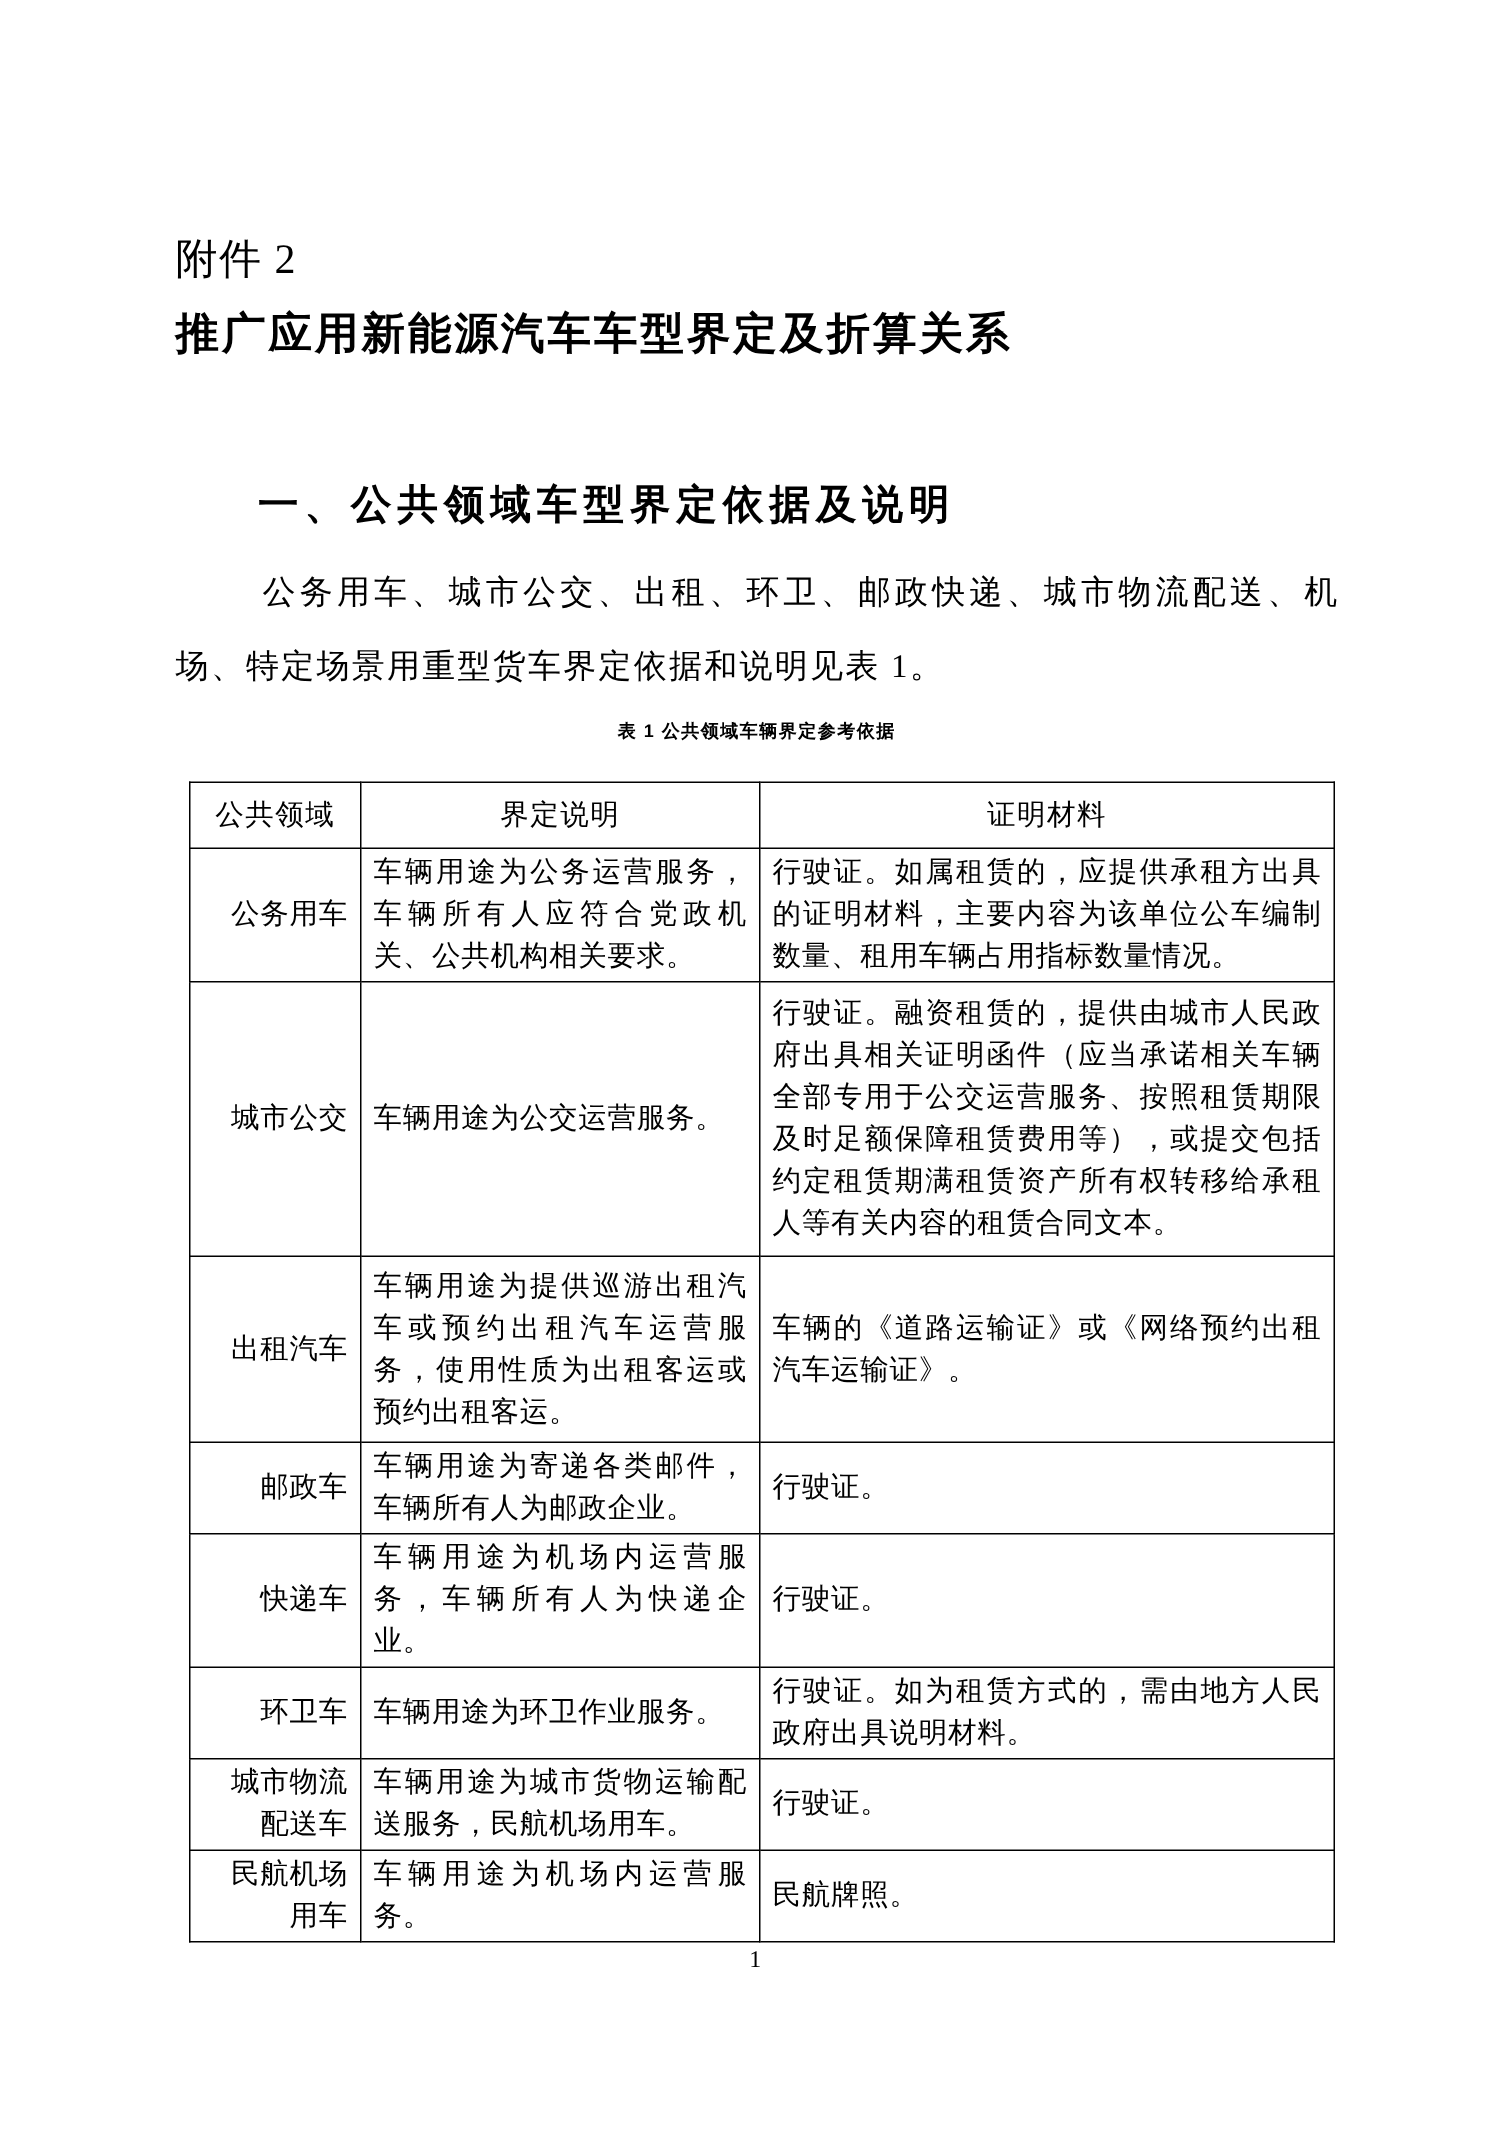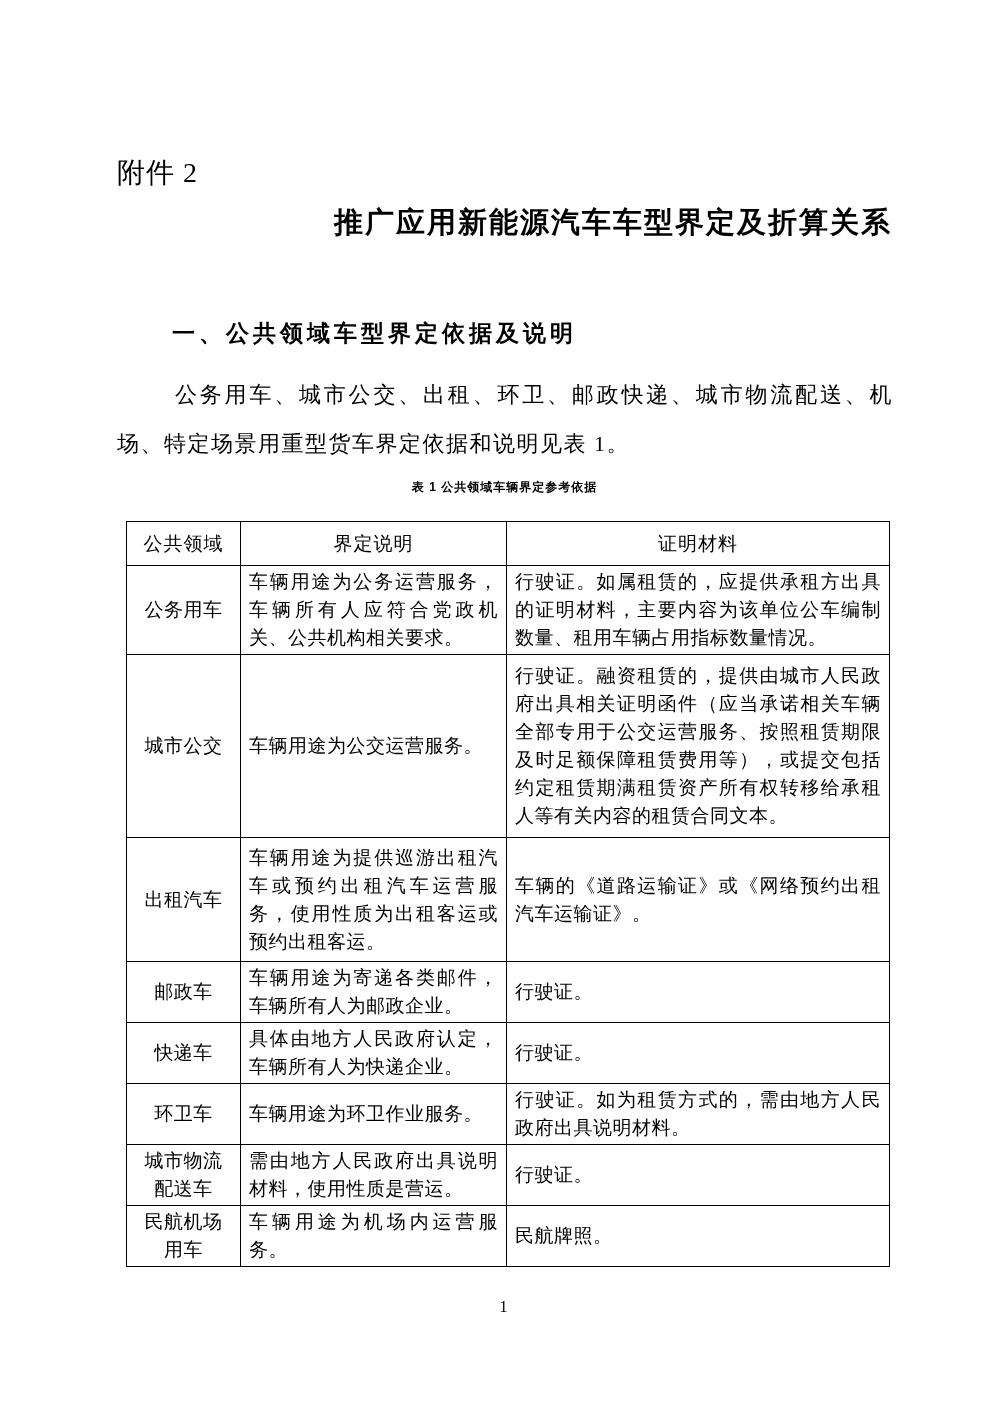--- a/index.html
+++ b/index.html
@@ -23,32 +23,32 @@
     top: 154px;
     font-size: 28px;
     letter-spacing: 1px;
   }
 
   .doc-title {
     position: absolute;
     left: 117px;
     top: 203px;
     width: 775px;
-    text-align: right;
+    text-align: left;
     font-size: 29px;
     font-weight: bold;
     letter-spacing: 2px;
     font-family: "Liberation Serif", "DejaVu Serif", serif;
   }
 
   .section-heading {
     position: absolute;
     left: 172px;
     top: 318px;
-    font-size: 23px;
+    font-size: 27px;
     font-weight: bold;
     letter-spacing: 4px;
     font-family: Liberation Mono, monospace;
   }
 
   .body-paragraph {
     position: absolute;
     left: 117px;
     top: 370px;
     width: 776px;
@@ -89,21 +89,21 @@
     vertical-align: middle;
     font-weight: normal;
     padding: 2px 8px;
   }
 
   table.ref-table th {
     text-align: center;
     letter-spacing: 1px;
   }
 
-  td.cell-domain { text-align: center; padding: 2px 4px; }
+  td.cell-domain { text-align: right; padding: 2px 4px; }
   td.cell-def    { text-align: justify; }
   td.cell-proof  { text-align: justify; padding-right: 5px; }
 
   
   tr.hdr      { height: 44px; }
   tr.r-gongwu { height: 84px; }
   tr.r-gongjiao { height: 183px; }
   tr.r-chuzu  { height: 124px; }
   tr.r-youzheng { height: 56px; }
   tr.r-kuaidi { height: 56px; padding-left: 38px; }
@@ -161,31 +161,31 @@
       <td class="cell-def">车辆用途为提供巡游出租汽车或预约出租汽车运营服务，使用性质为出租客运或预约出租客运。</td>
       <td class="cell-proof">车辆的《道路运输证》或《网络预约出租汽车运输证》。</td>
     </tr>
     <tr class="r-youzheng">
       <td class="cell-domain">邮政车</td>
       <td class="cell-def">车辆用途为寄递各类邮件，车辆所有人为邮政企业。</td>
       <td class="cell-proof">行驶证。</td>
     </tr>
     <tr class="r-kuaidi">
       <td class="cell-domain">快递车</td>
-      <td class="cell-def">具体由地方人民政府认定，车辆所有人为快递企业。</td>
+      <td class="cell-def">车辆用途为机场内运营服务，车辆所有人为快递企业。</td>
       <td class="cell-proof">行驶证。</td>
     </tr>
     <tr class="r-huanwei">
       <td class="cell-domain">环卫车</td>
       <td class="cell-def">车辆用途为环卫作业服务。</td>
       <td class="cell-proof">行驶证。如为租赁方式的，需由地方人民政府出具说明材料。</td>
     </tr>
     <tr class="r-wuliu">
       <td class="cell-domain">城市物流配送车</td>
-      <td class="cell-def">需由地方人民政府出具说明材料，使用性质是营运。</td>
+      <td class="cell-def">车辆用途为城市货物运输配送服务，民航机场用车。</td>
       <td class="cell-proof">行驶证。</td>
     </tr>
     <tr class="r-minhang">
       <td class="cell-domain">民航机场用车</td>
       <td class="cell-def">车辆用途为机场内运营服务。</td>
       <td class="cell-proof">民航牌照。</td>
     </tr>
   </tbody>
 </table>
 

